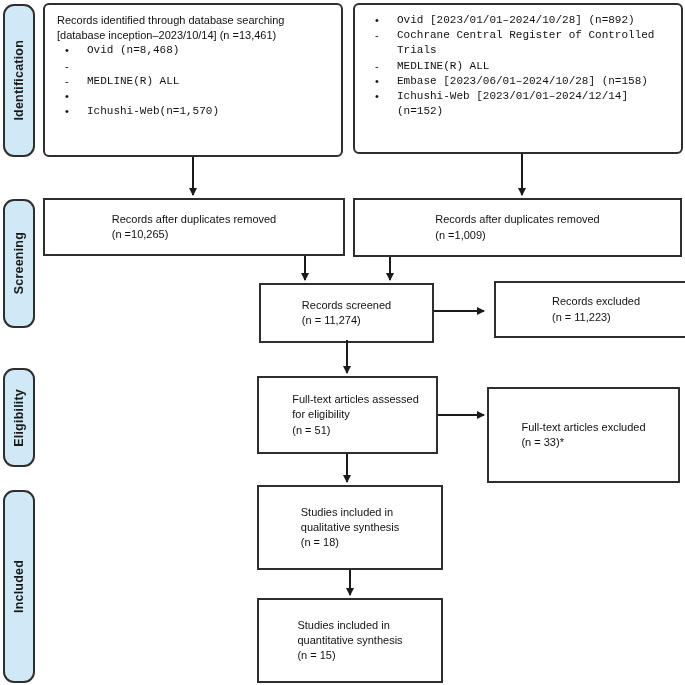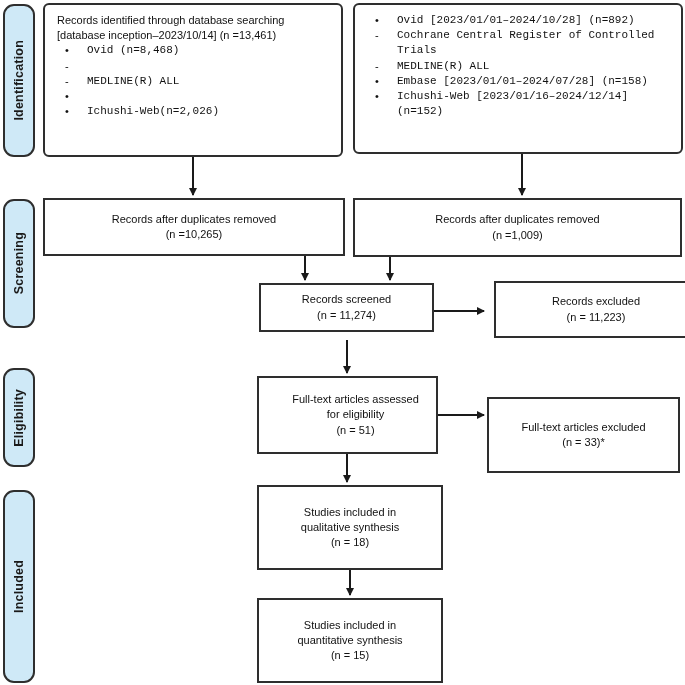--- a/index.html
+++ b/index.html
@@ -14,21 +14,21 @@
   .pill span{
     writing-mode:vertical-rl;transform:rotate(180deg);
     font-weight:bold;font-size:12.5px;color:#1a1a1a;letter-spacing:0.2px;white-space:nowrap;
   }
   .box{
     position:absolute;background:#ffffff;border:2px solid #2e2e2e;box-sizing:border-box;
     font-size:11px;line-height:1.38;color:#111111;
   }
   .box.center{
     display:flex;align-items:center;justify-content:center;
-    text-align:center;white-space:pre-line;
+    white-space:pre-line;
   }
   .listbox{padding:8px 6px 4px 12px;border-radius:6px;}
   .listbox .title{white-space:pre-line;margin-bottom:0px;}
   .li{display:flex;}
   .li .mk{width:30px;flex:0 0 30px;padding-left:8px;box-sizing:border-box;}
   .li .tx{flex:1;white-space:pre-line;font-family:Liberation Mono, monospace;}
   svg.arrows{position:absolute;left:0;top:0;width:685px;height:685px;pointer-events:none;}
 </style>
 </head>
 <body>
@@ -60,61 +60,61 @@
     </div>
     <div class="li">
       <span class="mk">-</span>
       <span class="tx">MEDLINE(R) ALL</span>
     </div>
     <div class="li">
       <span class="mk">•</span>
     </div>
     <div class="li">
       <span class="mk">•</span>
-      <span class="tx">Ichushi-Web(n=2,026)</span>
+      <span class="tx">Ichushi-Web(n=1,570)</span>
     </div>
   </div>
 
   <div class="box listbox" style="left:353px;top:3px;width:330px;height:151px;">
     <div class="li">
       <span class="mk">•</span>
       <span class="tx">Ovid [2023/01/01–2024/10/28] (n=892)</span>
     </div>
     <div class="li">
       <span class="mk">-</span>
       <span class="tx">Cochrane Central Register of Controlled Trials</span>
     </div>
     <div class="li">
       <span class="mk">-</span>
       <span class="tx">MEDLINE(R) ALL</span>
     </div>
     <div class="li">
       <span class="mk">•</span>
-      <span class="tx">Embase [2023/01/01–2024/07/28] (n=158)</span>
+      <span class="tx">Embase [2023/06/01–2024/10/28] (n=158)</span>
     </div>
     <div class="li">
       <span class="mk">•</span>
-      <span class="tx">Ichushi-Web [2023/01/16–2024/12/14] (n=152)</span>
+      <span class="tx">Ichushi-Web [2023/01/01–2024/12/14] (n=152)</span>
     </div>
   </div>
 
   <div class="box center" style="left:43px;top:198px;width:302px;height:58px;">Records after duplicates removed
 (n =10,265)</div>
   <div class="box center" style="left:353px;top:198px;width:329px;height:59px;">Records after duplicates removed
 (n =1,009)</div>
 
-  <div class="box center" style="left:259px;top:283px;width:175px;height:49px;">Records screened
+  <div class="box center" style="left:259px;top:283px;width:175px;height:60px;">Records screened
 (n = 11,274)</div>
   <div class="box center" style="left:494px;top:281px;width:204px;height:57px;">Records excluded
 (n = 11,223)</div>
 
   <div class="box center" style="left:257px;top:376px;width:181px;height:78px;padding-left:16px;">Full-text articles assessed
 for eligibility
 (n = 51)</div>
-  <div class="box center" style="left:487px;top:397px;width:193px;height:76px;">Full-text articles excluded
+  <div class="box center" style="left:487px;top:387px;width:193px;height:96px;">Full-text articles excluded
 (n = 33)*</div>
 
   <div class="box center" style="left:257px;top:485px;width:186px;height:85px;">Studies included in
 qualitative synthesis
 (n = 18)</div>
   <div class="box center" style="left:257px;top:598px;width:186px;height:85px;">Studies included in
 quantitative synthesis
 (n = 15)</div>
 
   <svg class="arrows" viewBox="0 0 685 685">

